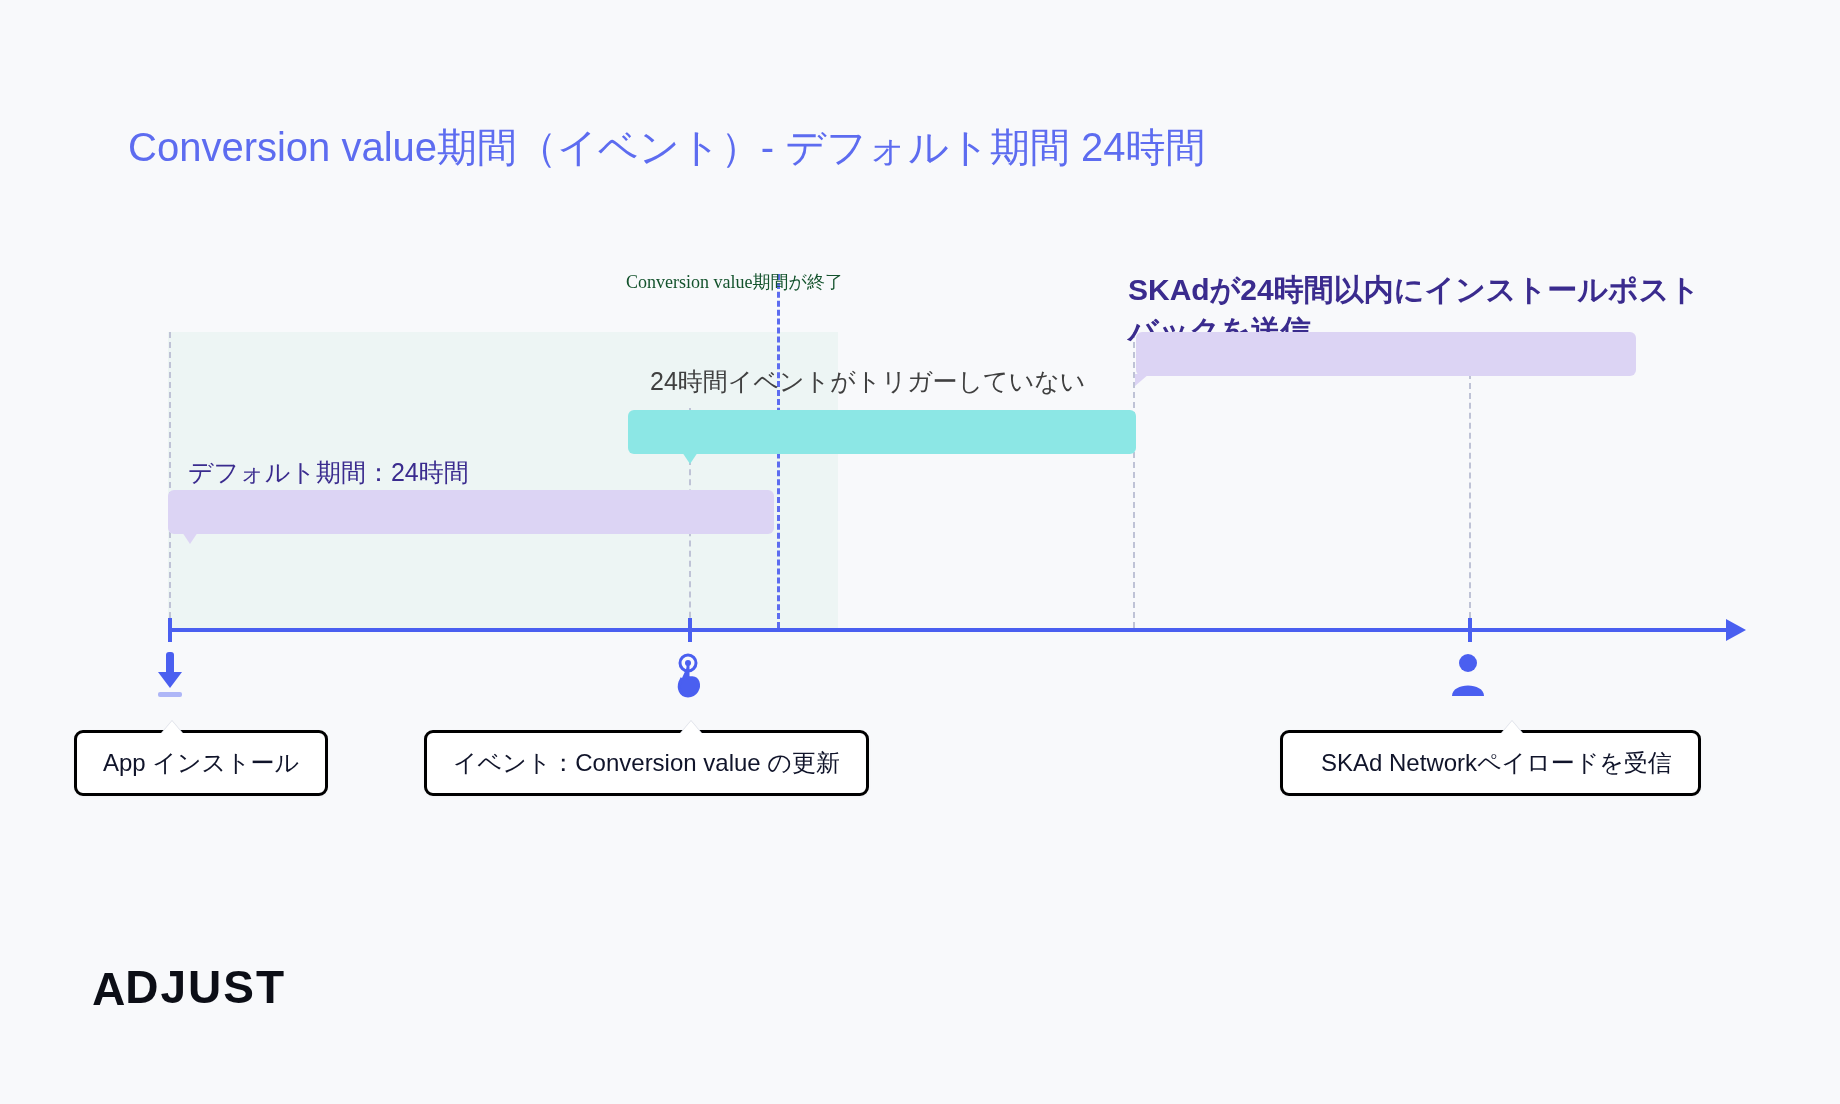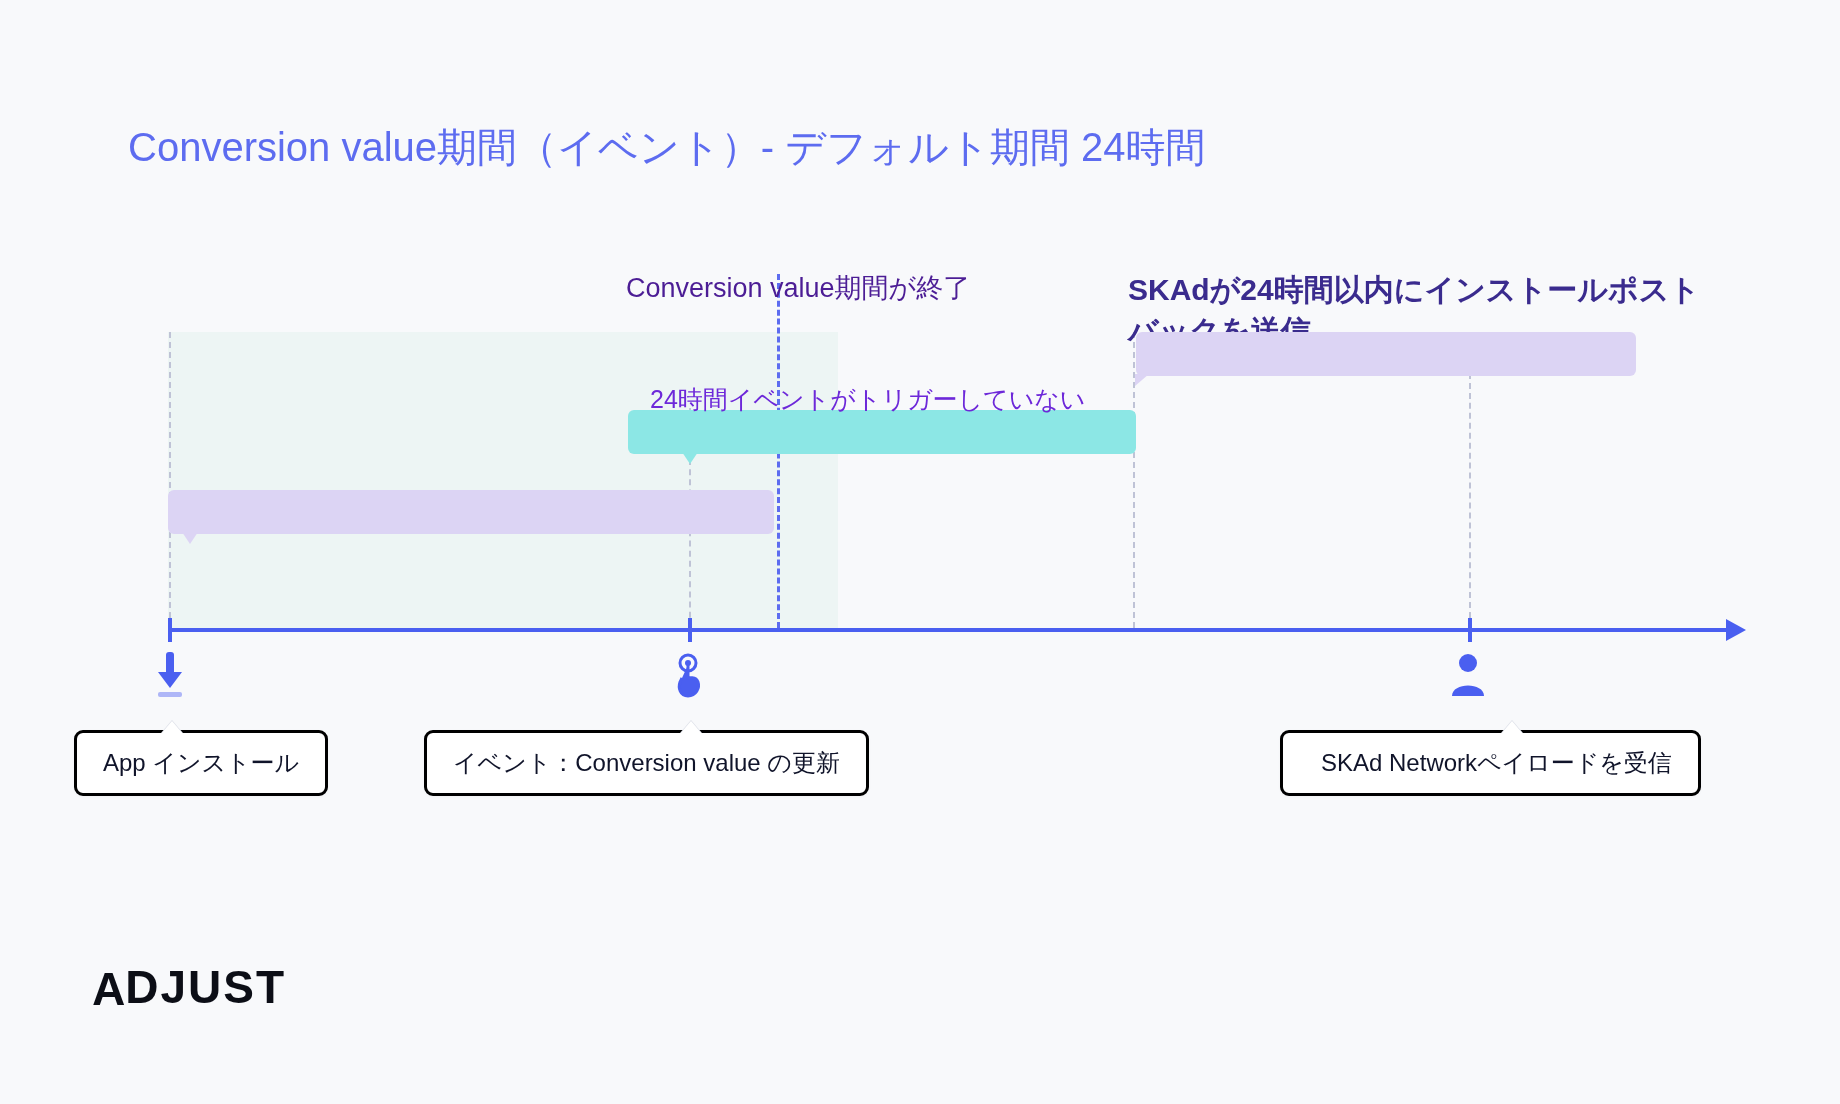--- a/index.html
+++ b/index.html
@@ -80,23 +80,24 @@
     left: 649px;
     top: -36px;
     height: 354px;
     border-left: 3px dashed #5d6cf0;
   }
   
   .label-cv-end {
     position: absolute;
     left: 498px;
     top: -40px;
-    font-size: 27px;
+    font-size: 18px;
     font-weight: 500;
-    color: #4c1d95;
+    color: #14532d;
+    font-family: Liberation Serif, serif;
   }
   .label-skad-send {
     position: absolute;
     left: 1000px;
     top: -40px;
     font-size: 30px;
     font-weight: 700;
     color: #3a2b8e;
   }
   
@@ -137,21 +138,21 @@
     color: #dcd4f4;
   }
   .bar-purple2::before { left: -1px; border-left: 0; border-right: 14px solid transparent; }
   
   .bar-label {
     position: absolute;
     font-size: 25px;
     font-weight: 500;
   }
   .bl-default { left: 60px; top: 146px; color: #3a2b8e; }
-  .bl-noevent { left: 522px; top: 73px; color: #6d28d9; }
+  .bl-noevent { left: 522px; top: 55px; color: #404040; }
   
   .icon-wrap { position: absolute; top: 340px; width: 48px; text-align: center; }
   .icon-wrap svg { width: 40px; height: 48px; }
   .ic1 { left: 18px; }
   .ic2 { left: 536px; }
   .ic3 { left: 1316px; }
   
   .pill {
     position: absolute;
     top: 420px;
@@ -205,20 +206,21 @@
   <div class="dash d3"></div>
   <div class="dash-blue"></div>
 
   <div class="label-cv-end">Conversion value期間が終了</div>
   <div class="label-skad-send">SKAdが24時間以内にインストールポストバックを送信</div>
 
   <div class="bar bar-purple2"></div>
   <div class="bar bar-cyan"></div>
   <div class="bar bar-purple1"></div>
 
+  <div class="bar-label bl-default">デフォルト期間：24時間</div>
   <div class="bar-label bl-noevent">24時間イベントがトリガーしていない</div>
 
   <div class="axis"></div>
   <div class="tick t1"></div>
   <div class="tick t2"></div>
   <div class="tick t3"></div>
 
   <div class="icon-wrap ic1">
     <svg viewBox="0 0 40 48" fill="#4a5ff0">
       <rect x="16" y="2" width="8" height="24" rx="3"></rect>

